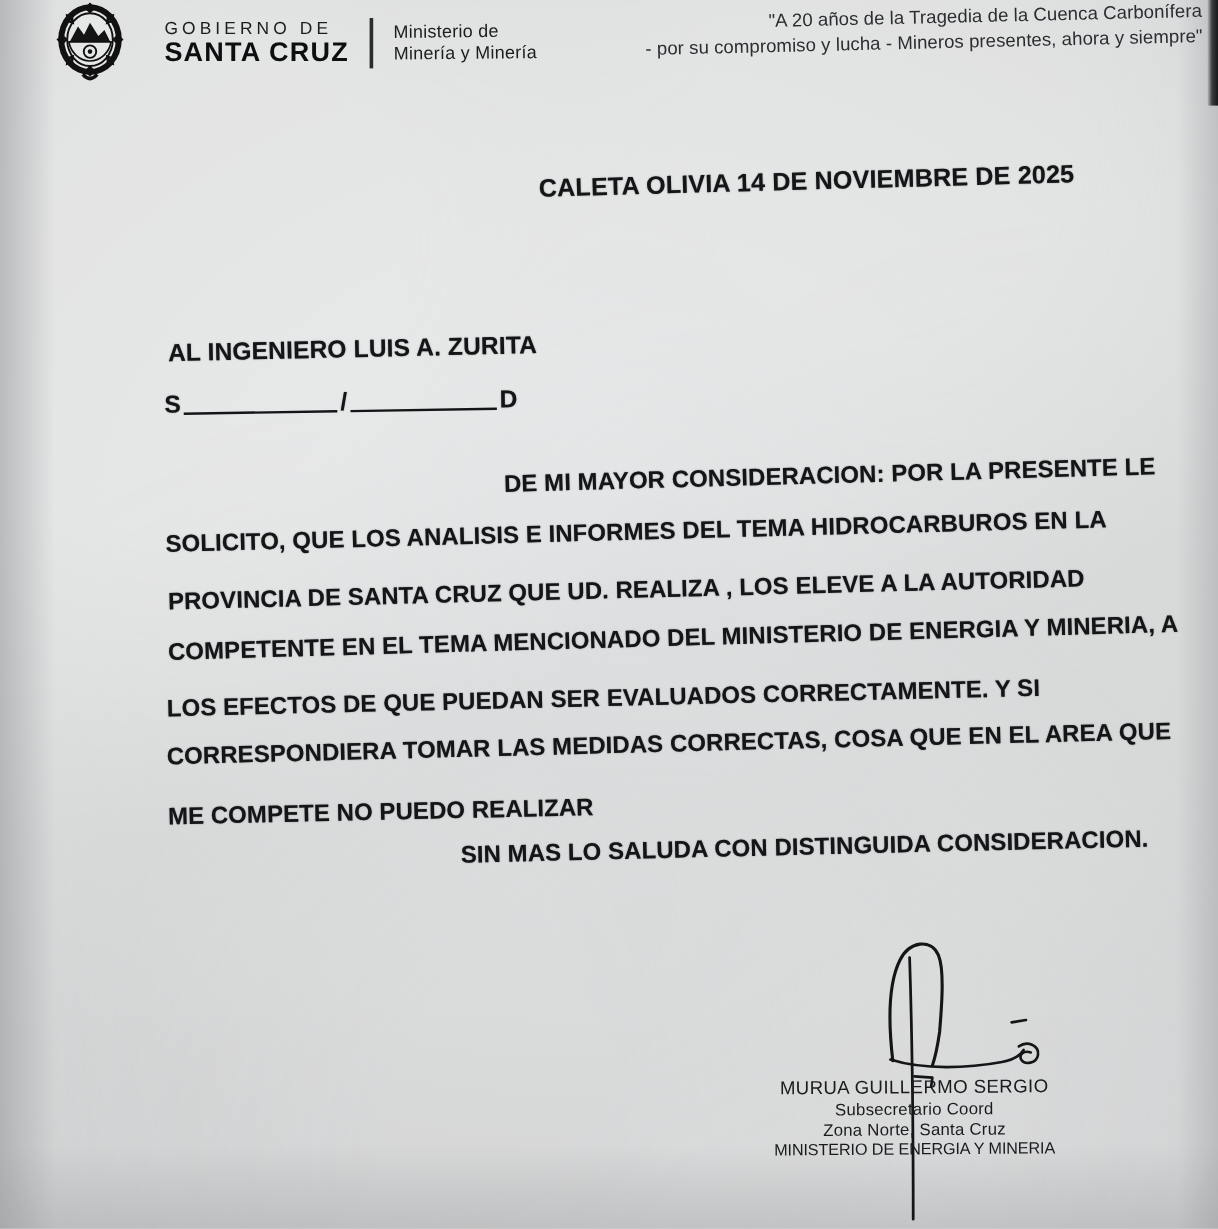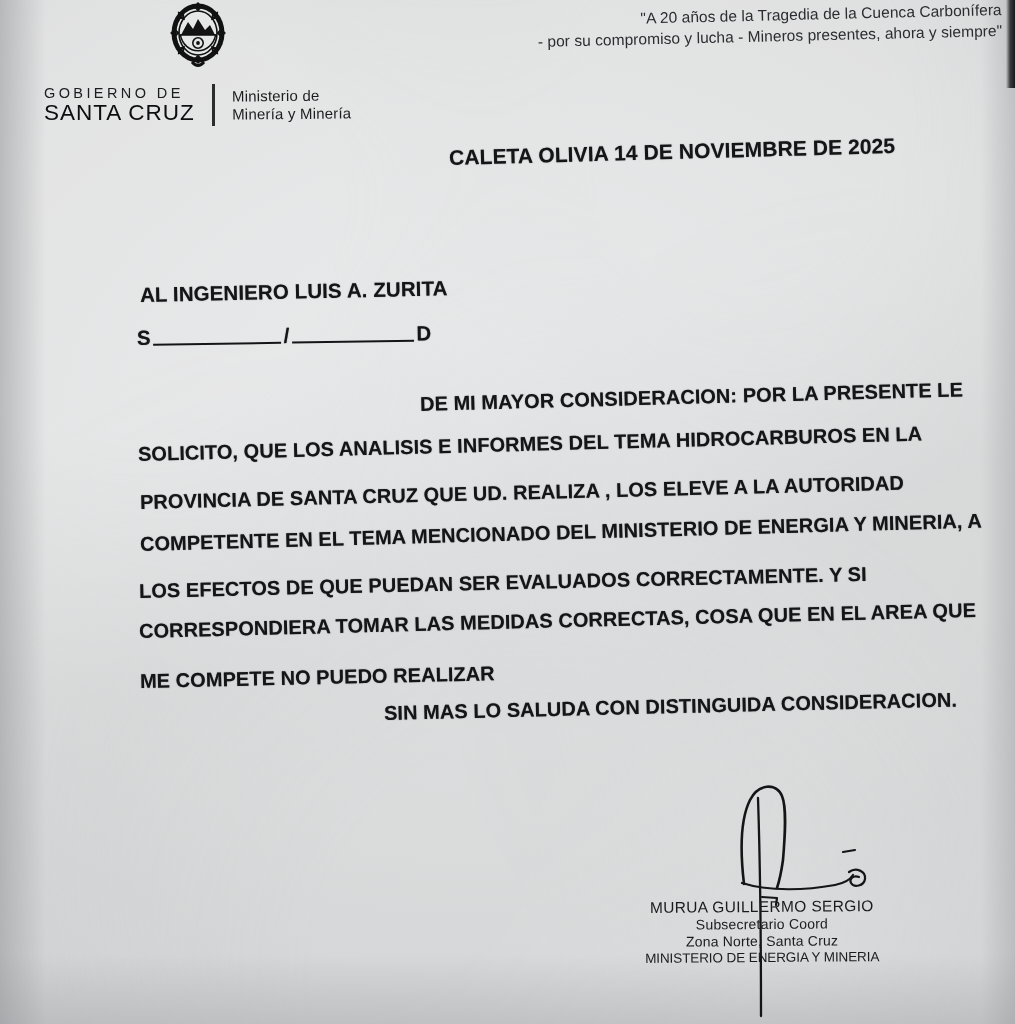--- a/index.html
+++ b/index.html
@@ -60,37 +60,36 @@
     background: linear-gradient(to left, rgba(150,153,156,.40), rgba(150,153,156,0));
     pointer-events: none;
   }
 
   
   #letterhead {
     position: absolute;
     left: 44px; top: 2px;
     display: flex;
     align-items: center;
-    gap: 14px;
-    flex-direction: column;
+    gap: 31px;
   }
   #crest { width: 62px; height: 68px; display: block; }
 
   #brand-text { display: flex; align-items: center; gap: 13px; }
   .brand-left { line-height: 1.0; }
   .gobierno-de {
     font-size: 14.5px;
     letter-spacing: 3.4px;
     color: #1c1d1f;
     font-weight: 400;
   }
   .santa-cruz {
     font-size: 22.5px;
     letter-spacing: 1.0px;
-    font-weight: 400;
+    font-weight: 700;
     color: #0d0e10;
     margin-top: 1px;
   }
   .brand-divider {
     width: 3px;
     height: 42px;
     background: #2a2c2e;
     margin: 0 4px;
   }
   .ministerio {

